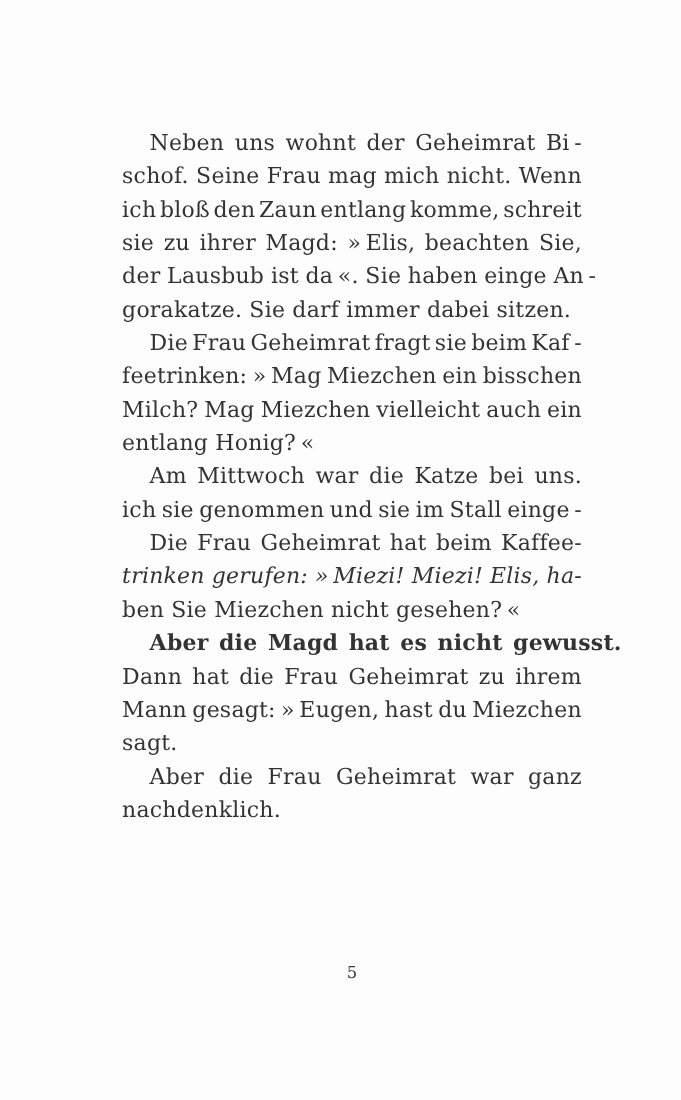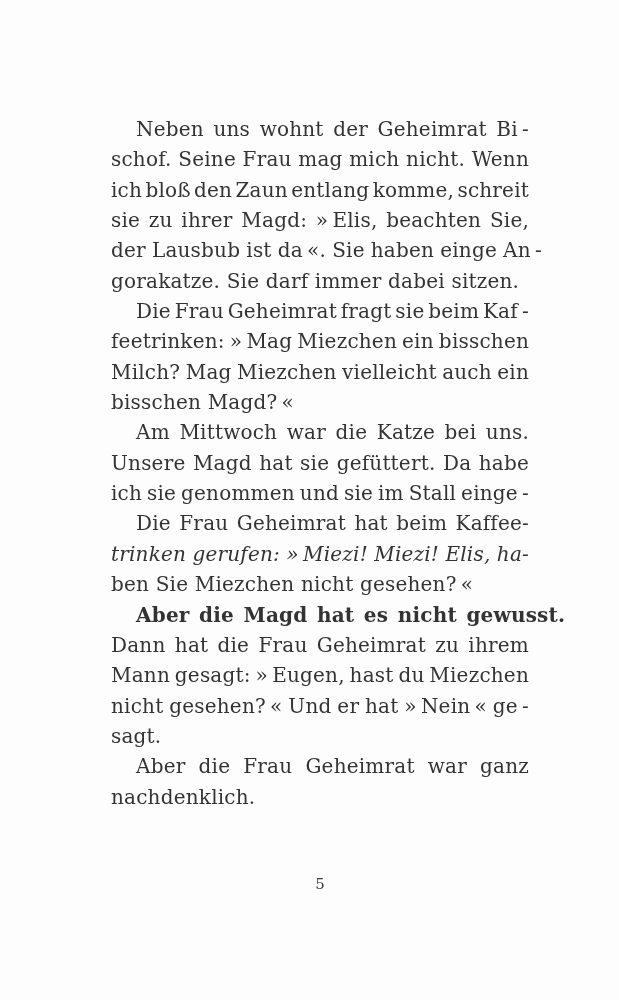--- a/index.html
+++ b/index.html
@@ -58,29 +58,27 @@
   <div class="text-block">
       <div class="line first"><span style="word-spacing: 3.02188px;">Neben uns wohnt der Geheimrat Bi -</span></div>
       <div class="line"><span style="word-spacing: 0.0859375px;">schof. Seine Frau mag mich nicht. Wenn</span></div>
       <div class="line"><span style="word-spacing: -3.25781px;">ich bloß den Zaun entlang komme, schreit</span></div>
       <div class="line"><span style="word-spacing: 2.16927px;">sie zu ihrer Magd: » Elis, beachten Sie,</span></div>
       <div class="line"><span style="word-spacing: -0.435268px;">der Lausbub ist da «. Sie haben einge An -</span></div>
       <div class="line plast"><span>gorakatze. Sie darf immer dabei sitzen.</span></div>
       <div class="line first"><span style="word-spacing: -2.6849px;">Die Frau Geheimrat fragt sie beim Kaf -</span></div>
       <div class="line"><span style="word-spacing: -1.46875px;">feetrinken: » Mag Miezchen ein bisschen</span></div>
       <div class="line"><span style="word-spacing: -1.11875px;">Milch? Mag Miezchen vielleicht auch ein</span></div>
-      <div class="line plast"><span>bisschen Magd? «</span></div>
+      <div class="line plast"><span>entlang Honig? «</span></div>
       <div class="line first"><span style="word-spacing: 3.01823px;">Am Mittwoch war die Katze bei uns.</span></div>
-      <div class="line"><span style="word-spacing: 0.914062px;">Unsere Magd hat sie gefüttert. Da habe</span></div>
       <div class="line"><span style="word-spacing: -1.60938px;">ich sie genommen und sie im Stall einge -</span></div>
       <div class="line first"><span style="word-spacing: 1.86875px;">Die Frau Geheimrat hat beim Kaffee-</span></div>
       <div class="line"><span style="word-spacing: -0.203125px; font-style: italic;">trinken gerufen: » Miezi! Miezi! Elis, ha-</span></div>
       <div class="line plast"><span>ben Sie Miezchen nicht gesehen? «</span></div>
       <div class="line first"><span style="word-spacing: 2.3776px; font-weight: bold;">Aber die Magd hat es nicht gewusst.</span></div>
       <div class="line"><span style="word-spacing: 2.72396px;">Dann hat die Frau Geheimrat zu ihrem</span></div>
       <div class="line"><span style="word-spacing: -1.67813px;">Mann gesagt: » Eugen, hast du Miezchen</span></div>
-      <div class="line"><span style="word-spacing: -0.713542px;">nicht gesehen? « Und er hat » Nein « ge -</span></div>
       <div class="line plast"><span>sagt.</span></div>
       <div class="line first"><span style="word-spacing: 6.54375px; text-align: right;">Aber die Frau Geheimrat war ganz</span></div>
       <div class="line plast"><span>nachdenklich.</span></div>
     </div>
   <div class="page-number">5</div>
 </div>
 
 </body></html>

